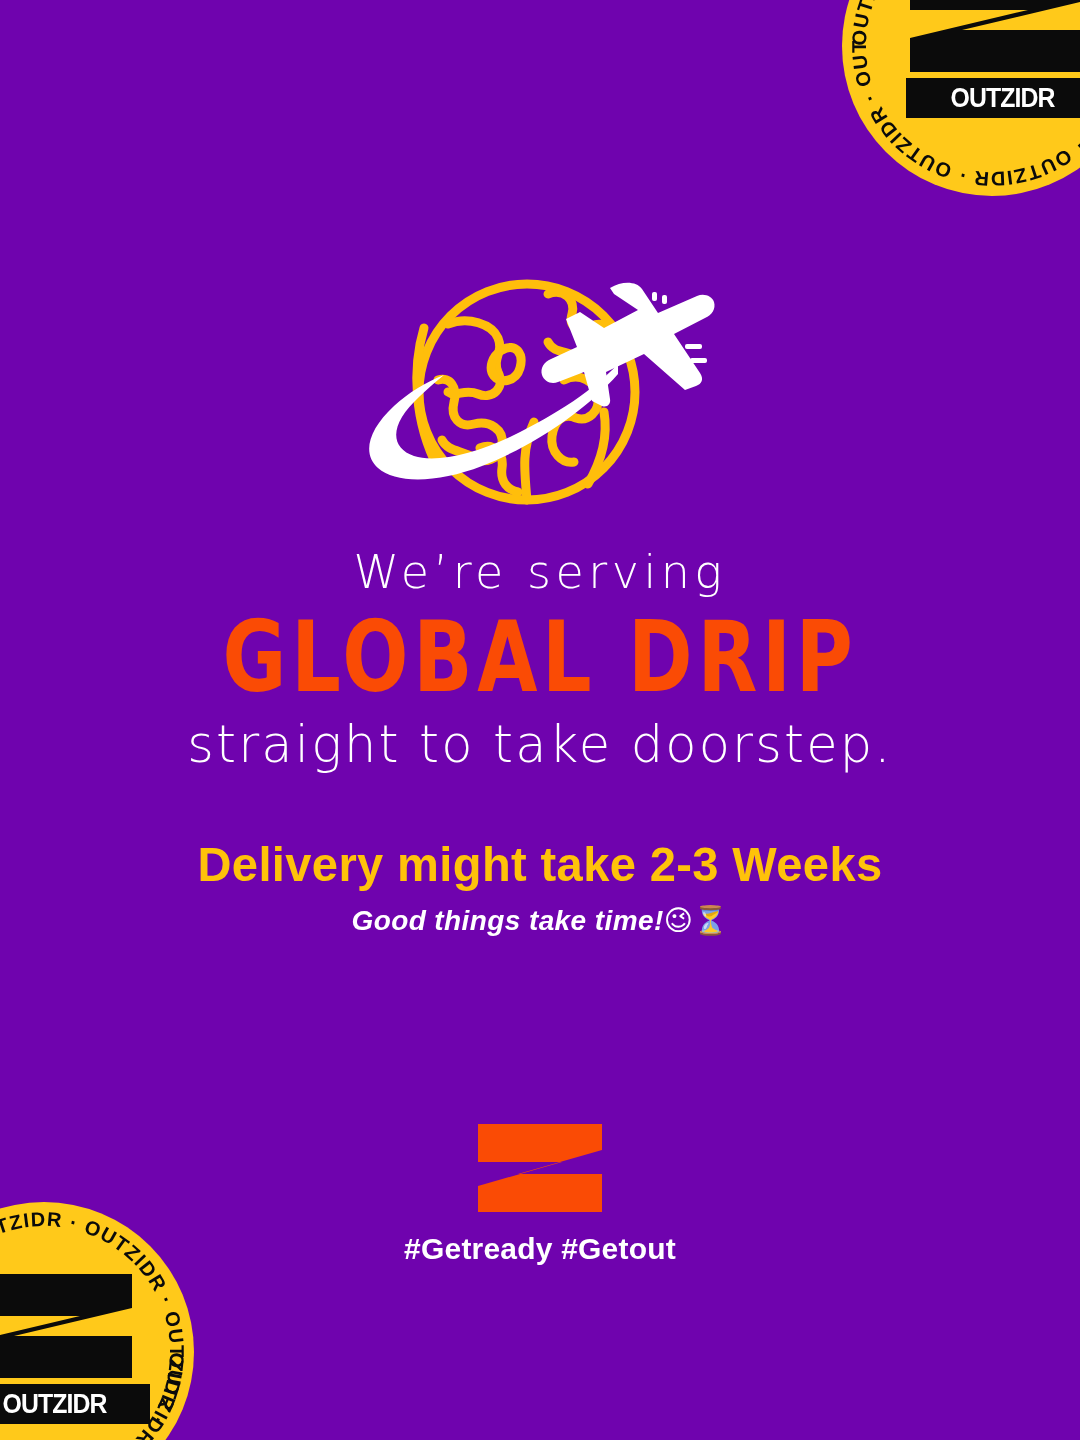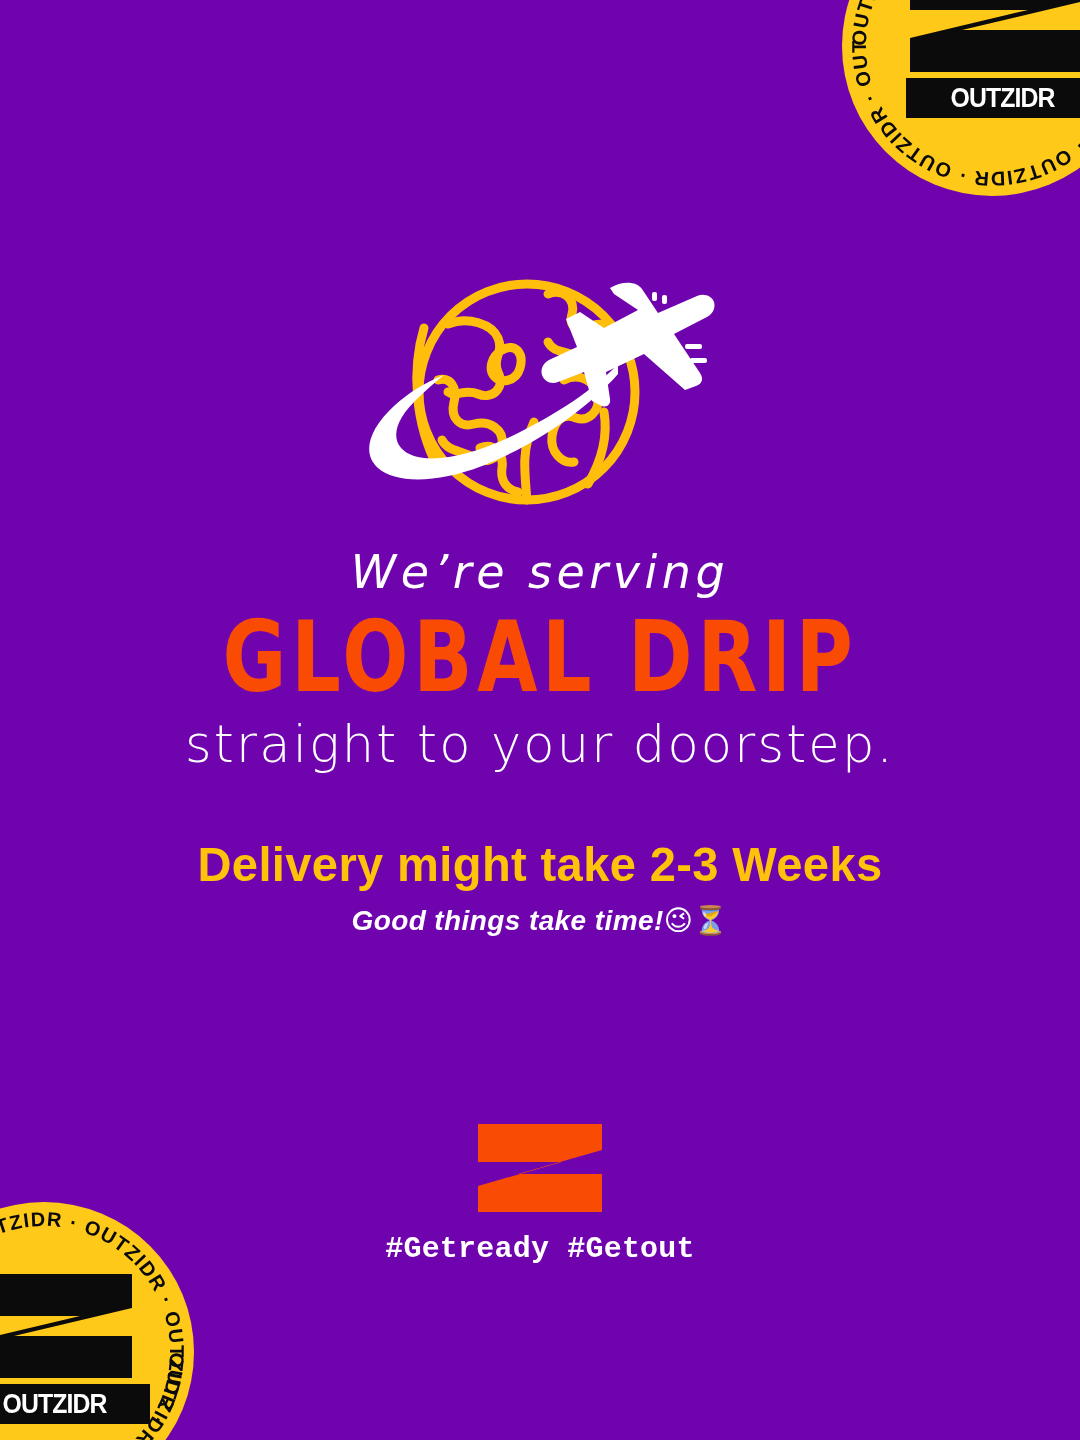--- a/index.html
+++ b/index.html
@@ -78,21 +78,20 @@
     width:1080px;
     text-align:center;
   }
   .line-serving{
     color:#ffffff;
     font-size:46px;
     font-weight:300;
     letter-spacing:4.5px;
     line-height:1.05;
     font-family:"DejaVu Sans", sans-serif;
-    font-style:italic;
   }
   .line-headline{
     color:#FA4B05;
     font-size:92px;
     font-weight:bold;
     letter-spacing:5px;
     line-height:1.12;
     margin-top:10px;
     font-family:"DejaVu Sans Condensed","Liberation Sans Narrow","Liberation Sans", sans-serif;
     transform:scaleX(0.94) scaleY(1.06);
@@ -137,21 +136,21 @@
     width:124px;height:88px;
     display:block;
     margin:0 auto;
   }
   .hashtags{
     color:#ffffff;
     font-size:30px;
     font-weight:bold;
     letter-spacing:0.2px;
     margin-top:20px;
-    font-family:Liberation Mono, monospace;
+    font-family:Liberation Sans, sans-serif;
   }
 </style>
 </head>
 <body>
 
 <div class="poster">
 
   <div class="badge badge-tr">
     <svg class="rim" viewBox="0 0 300 300">
       <defs>
@@ -221,21 +220,21 @@
       <rect x="300" y="20" width="5" height="9" rx="2"></rect>
       <rect x="310" y="23" width="5" height="9" rx="2"></rect>
       <rect x="333" y="72" width="17" height="5" rx="2"></rect>
       <rect x="338" y="86" width="17" height="5" rx="2"></rect>
     </g>
   </svg>
 
   <div class="copy">
     <div class="line-serving">We’re serving</div>
     <div class="line-headline">GLOBAL DRIP</div>
-    <div class="line-doorstep">straight to your doorstep.</div>
+    <div class="line-doorstep">straight to take doorstep.</div>
     <div class="line-delivery">Delivery might take 2-3 Weeks</div>
     <div class="line-goodthings">
       <span>Good things take time!</span><span class="emoji">😉</span><span class="emoji">⏳</span>
     </div>
   </div>
 
   <div class="footer">
     <svg class="zlogo" viewBox="0 0 124 88">
       <polygon points="0,0 124,0 124,26 40,50 124,50 124,88 0,88 0,62 84,38 0,38" fill="#FA4B05"></polygon>
     </svg>

